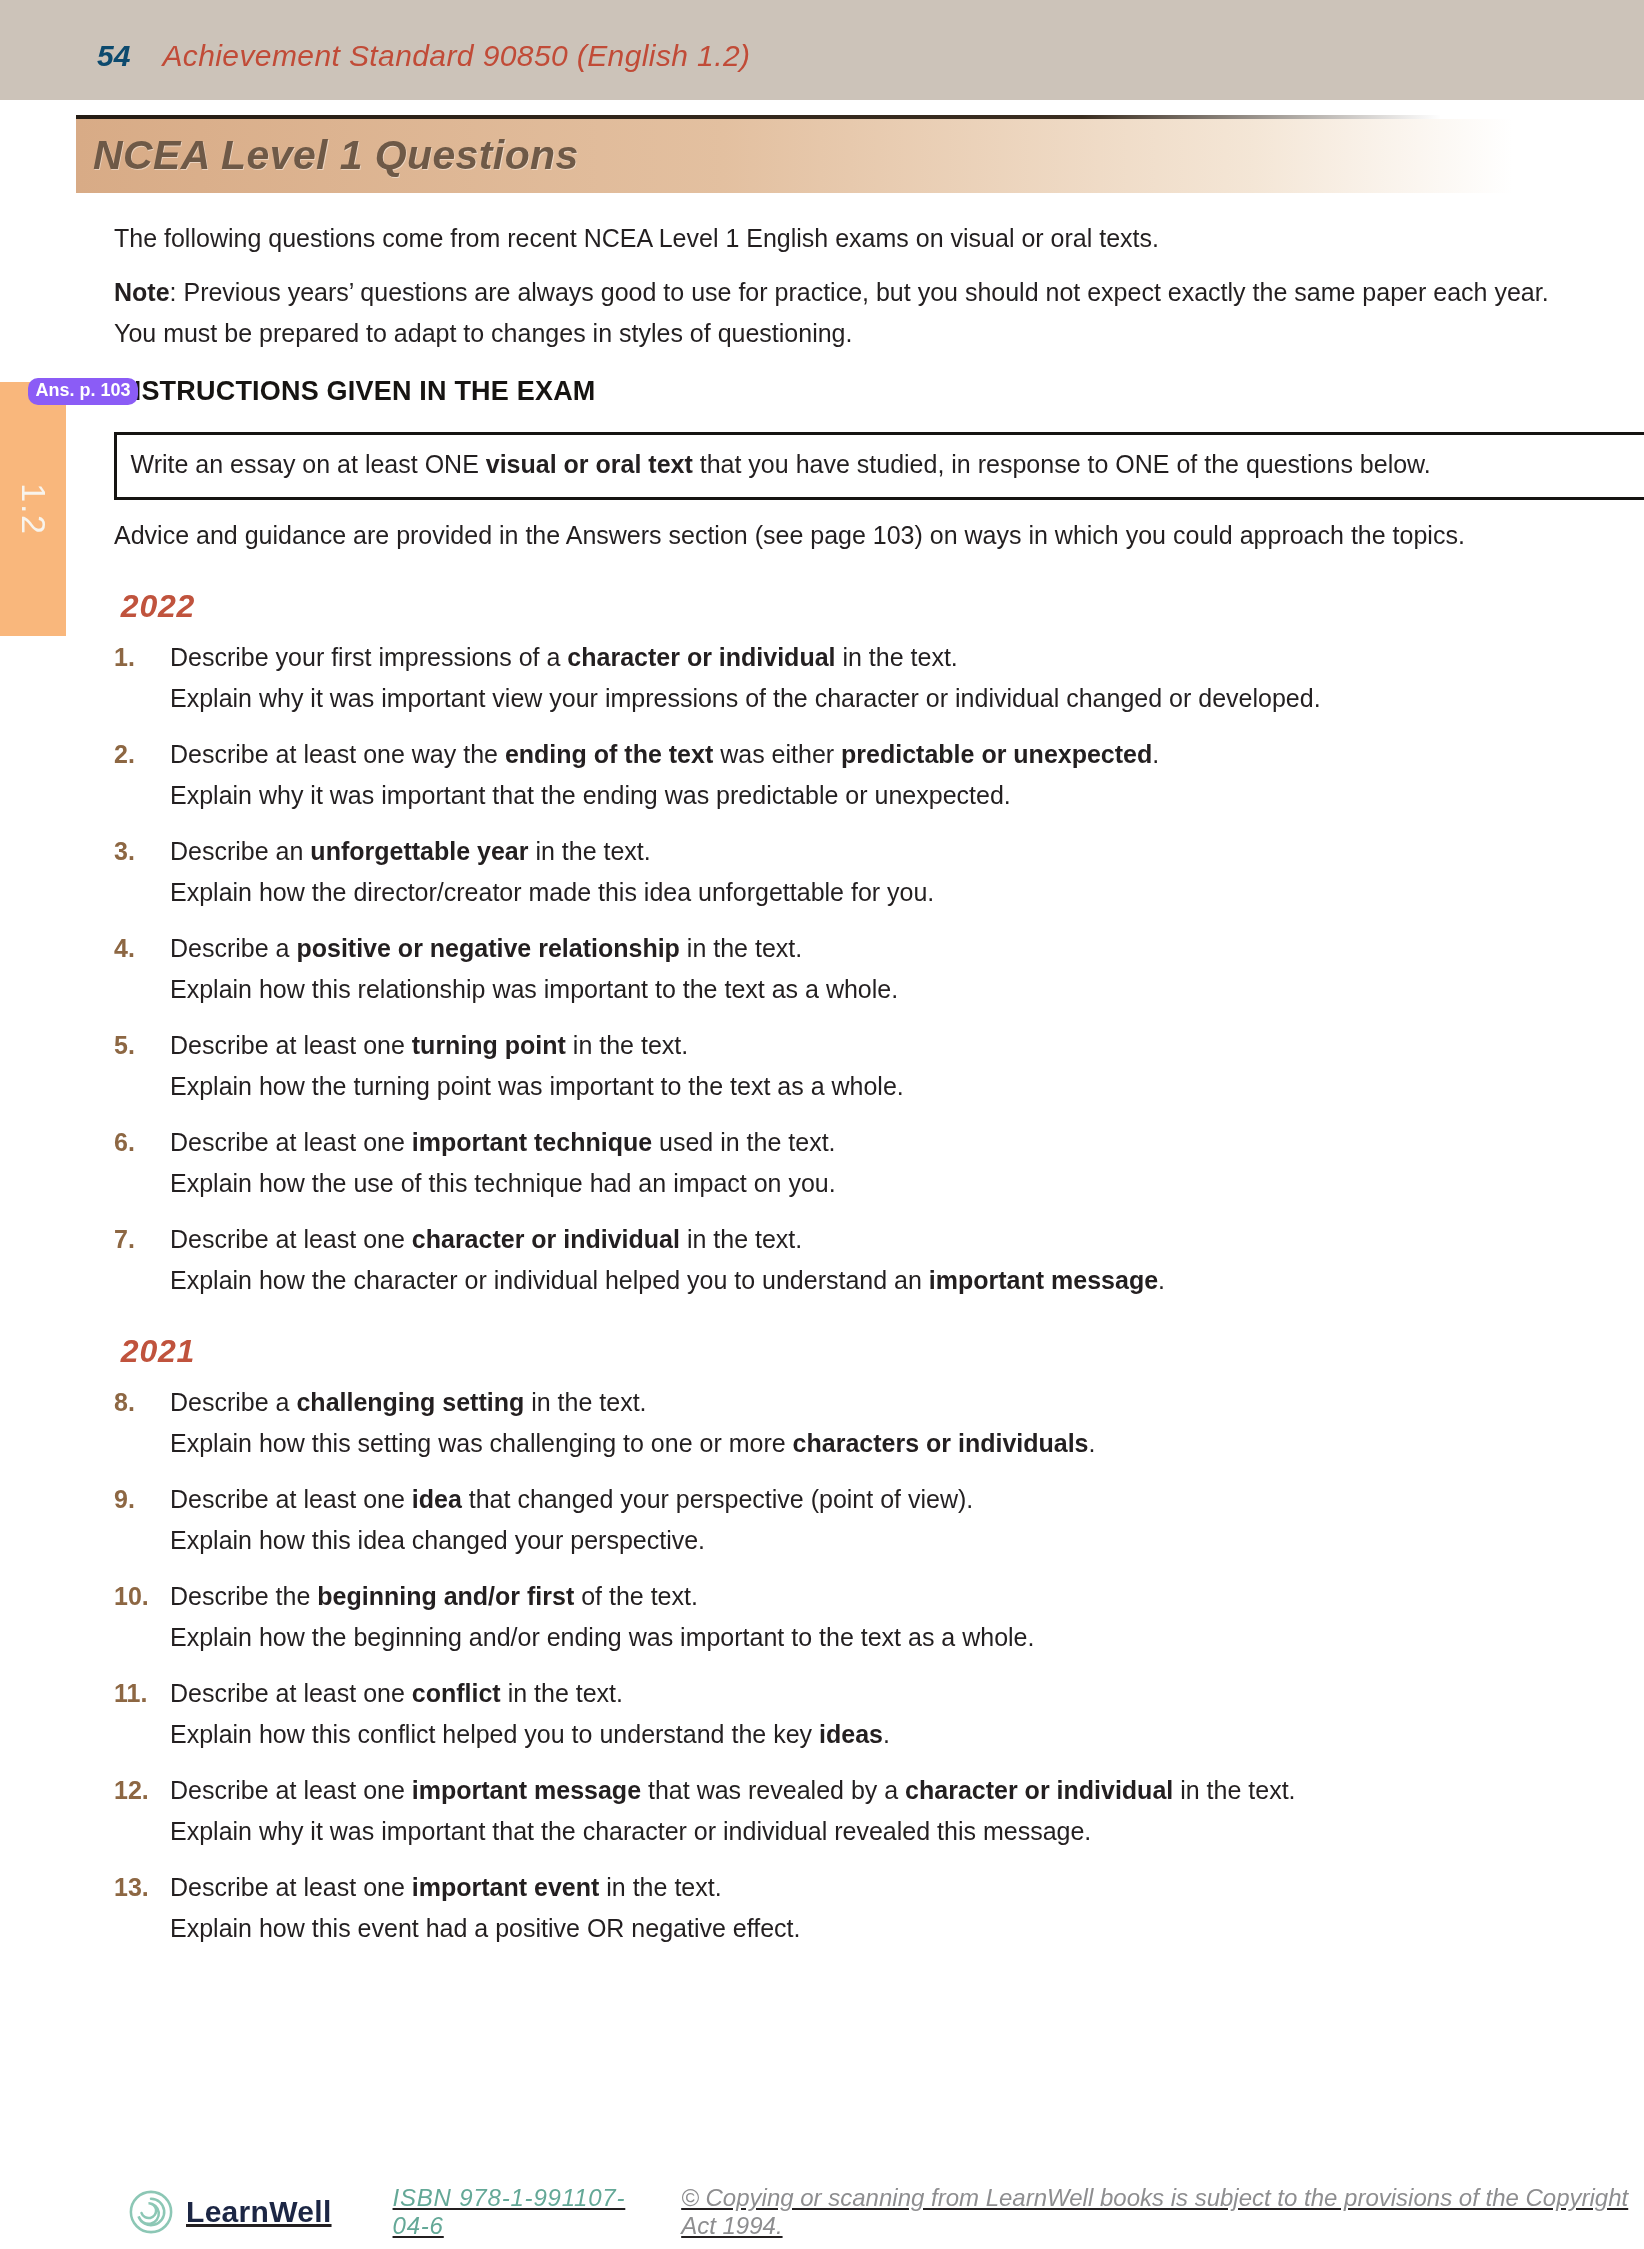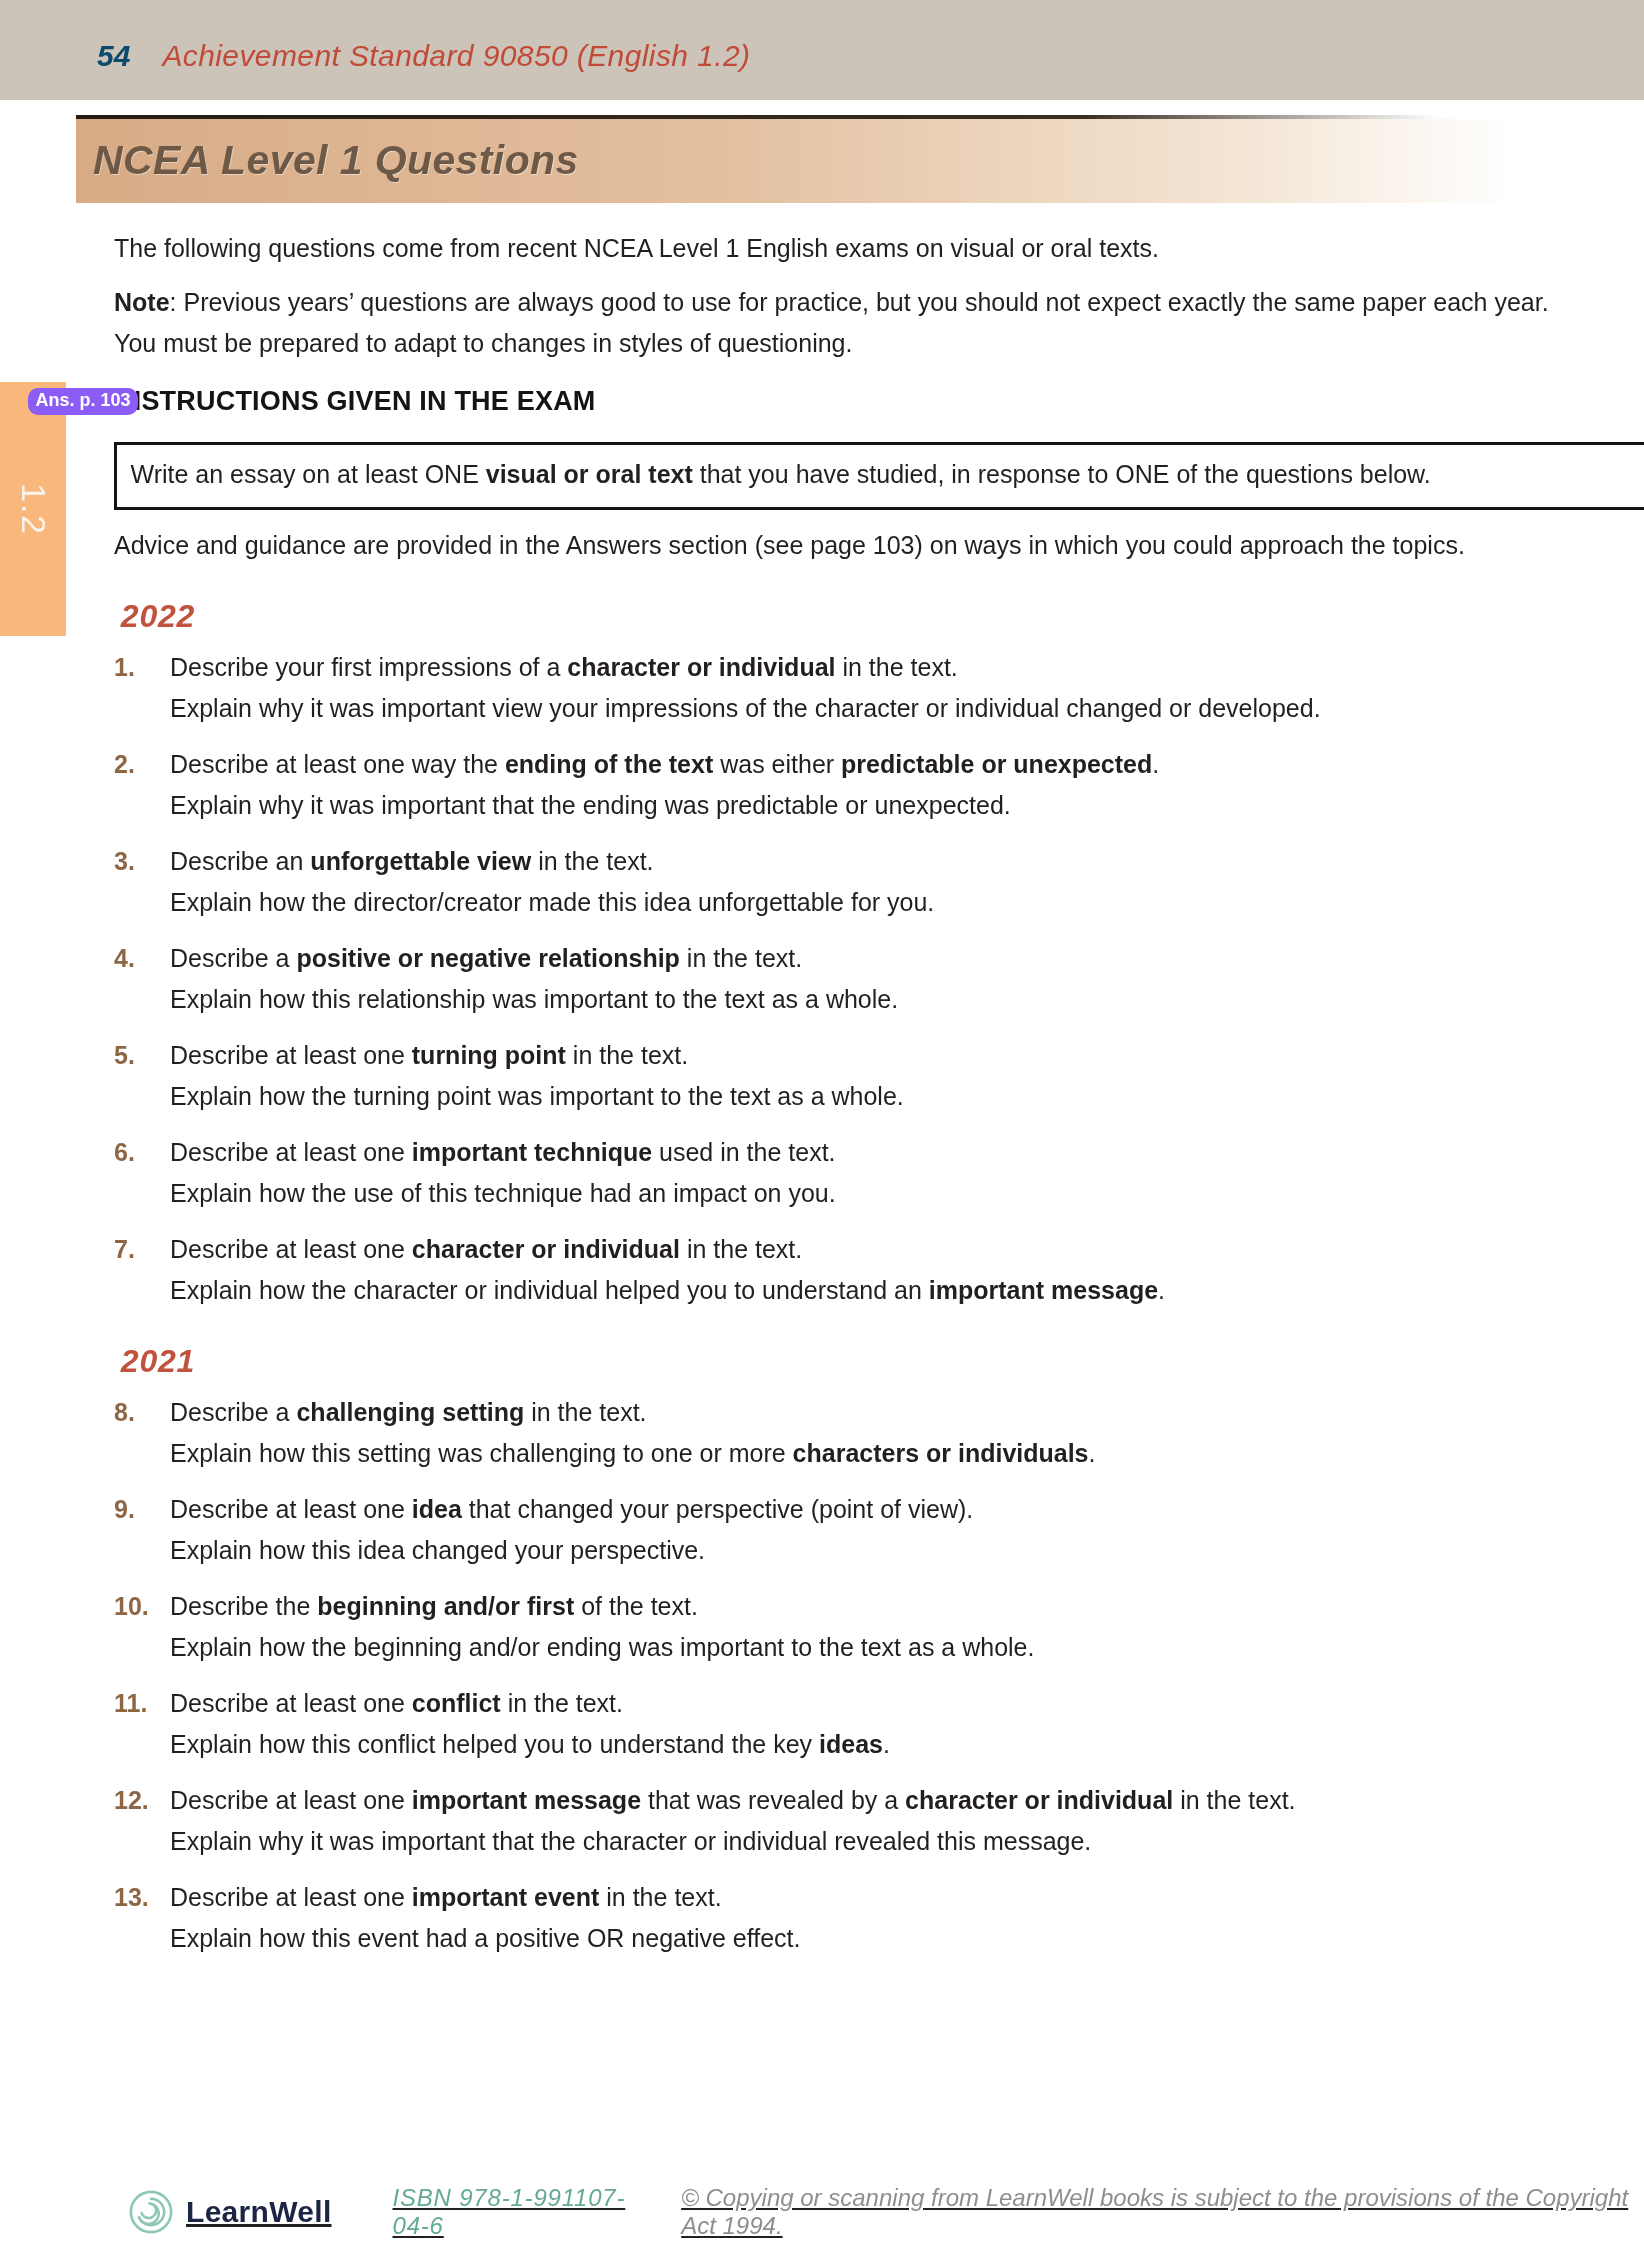--- a/index.html
+++ b/index.html
@@ -17,21 +17,21 @@
   }
   .header-band .pagenum {
     color:#0c4a6e; font-size:30px; font-weight:700; font-style:italic; margin-right:32px;
   }
   .header-band .standard-title {
     color:#c14b37; font-size:30px; font-style:italic; letter-spacing:0.4px;
   }
 
   
   .banner {
-    position:relative; margin:18.6px 0 0 76px; width:1437px; height:84px;
+    position:relative; margin:18.6px 0 0 76px; width:1437px; height:74px;
     background:linear-gradient(to right, #d8ab86 0%, #e3c0a0 45%, #f4e6d6 82%, #ffffff 100%);
     display:flex; align-items:center; padding-left:17px;
   }
   .banner::before{
     content:""; position:absolute; top:-3.4px; left:0; height:4.2px; width:100%;
     background:linear-gradient(to right, #241c14 0%, #3a2d20 70%, rgba(60,45,30,0) 95%);
   }
   .banner h1 {
     font-size:41px; font-weight:700; font-style:italic; color:#6e5947;
     letter-spacing:0.4px; text-shadow:0.8px 0.8px 0 rgba(255,255,255,0.45);
@@ -147,21 +147,21 @@
     <div class="q-num">2.</div>
     <div class="q-body">
       <p class="q-line q-describe"><span>Describe at least one way the </span><b>ending of the text</b><span> was either </span><b>predictable or unexpected</b><span>.</span></p>
       <p class="q-line q-explain"><span>Explain why it was important that the ending was predictable or unexpected.</span></p>
     </div>
   </div>
 
   <div class="question">
     <div class="q-num">3.</div>
     <div class="q-body">
-      <p class="q-line q-describe"><span>Describe an </span><b>unforgettable view</b><span> in the text.</span></p>
+      <p class="q-line q-describe"><span>Describe an </span><b>unforgettable year</b><span> in the text.</span></p>
       <p class="q-line q-explain"><span>Explain how the director/creator made this idea unforgettable for you.</span></p>
     </div>
   </div>
 
   <div class="question">
     <div class="q-num">4.</div>
     <div class="q-body">
       <p class="q-line q-describe"><span>Describe a </span><b>positive or negative relationship</b><span> in the text.</span></p>
       <p class="q-line q-explain"><span>Explain how this relationship was important to the text as a whole.</span></p>
     </div>

